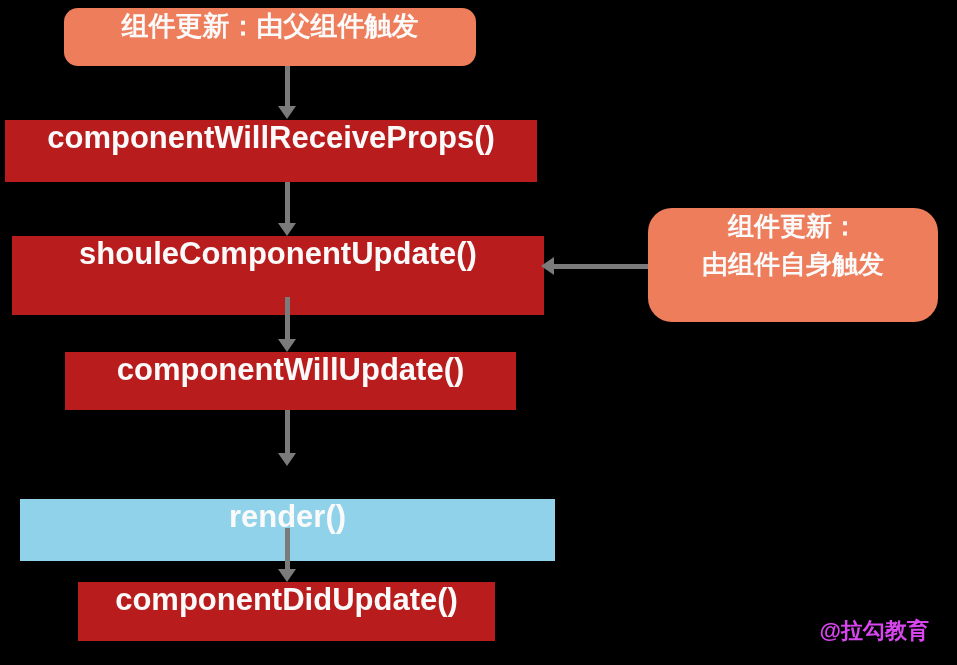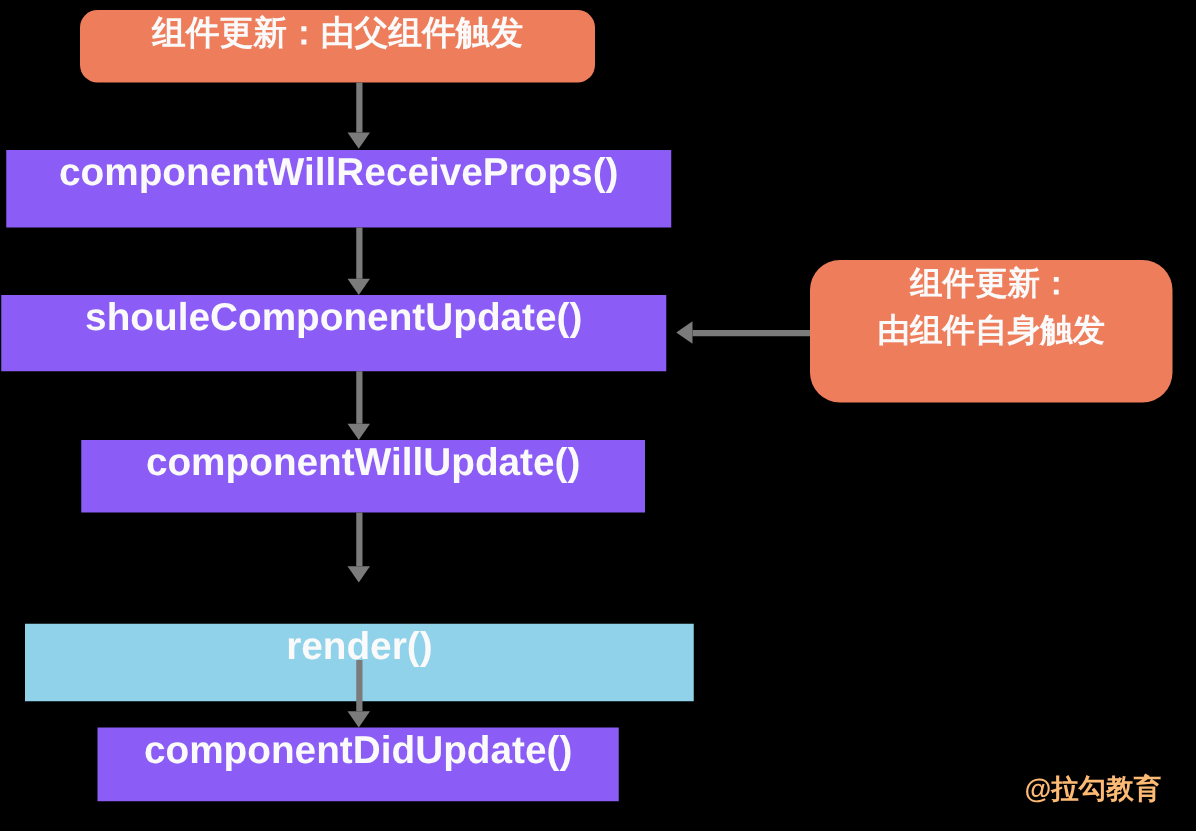--- a/index.html
+++ b/index.html
@@ -25,30 +25,30 @@
     font-weight: 700;
     text-align: center;
     box-sizing: border-box;
   }
   .orange {
     background: #ED7D5B;
     border-radius: 14px;
     font-size: 27px;
   }
   .green {
-    background: #8b5cf6;
+    background: #b91c1c;
     font-size: 31px;
   }
   .blue {
     background: #8FD2E9;
     font-size: 31px;
   }
   #node-parent-trigger { left: 64px;  top: 8px;   width: 412px; height: 58px; }
   #node-will-receive   { left: 5px;   top: 120px; width: 532px; height: 62px; }
-  #node-should-update  { left: 1px;   top: 236px; width: 532px; height: 61px; }
+  #node-should-update  { left: 12px;   top: 236px; width: 532px; height: 79px; }
   #node-will-update    { left: 65px;  top: 352px; width: 451px; height: 58px; }
   #node-render         { left: 20px;  top: 466px; width: 535px; height: 62px; margin-top: 33px; }
   #node-did-update     { left: 78px;  top: 582px; width: 417px; height: 59px; }
   #node-self-trigger   { left: 648px; top: 208px; width: 290px; height: 114px;
                          border-radius: 24px; font-size: 26px; line-height: 1.45; }
 
   
   .varrow {
     position: absolute;
     left: 277px;
@@ -96,21 +96,21 @@
   .harrow .shaft {
     height: 5px;
     flex: 1 1 auto;
     background: #7b7b7b;
   }
 
   .watermark {
     position: absolute;
     right: 28px;
     top: 616px;
-    color: #fdba74;
+    color: #d946ef;
     font-size: 22px;
     font-weight: 700;
   }
 </style>
 </head>
 <body>
 
 <div id="canvas">
 
   <div class="node orange" id="node-parent-trigger">

